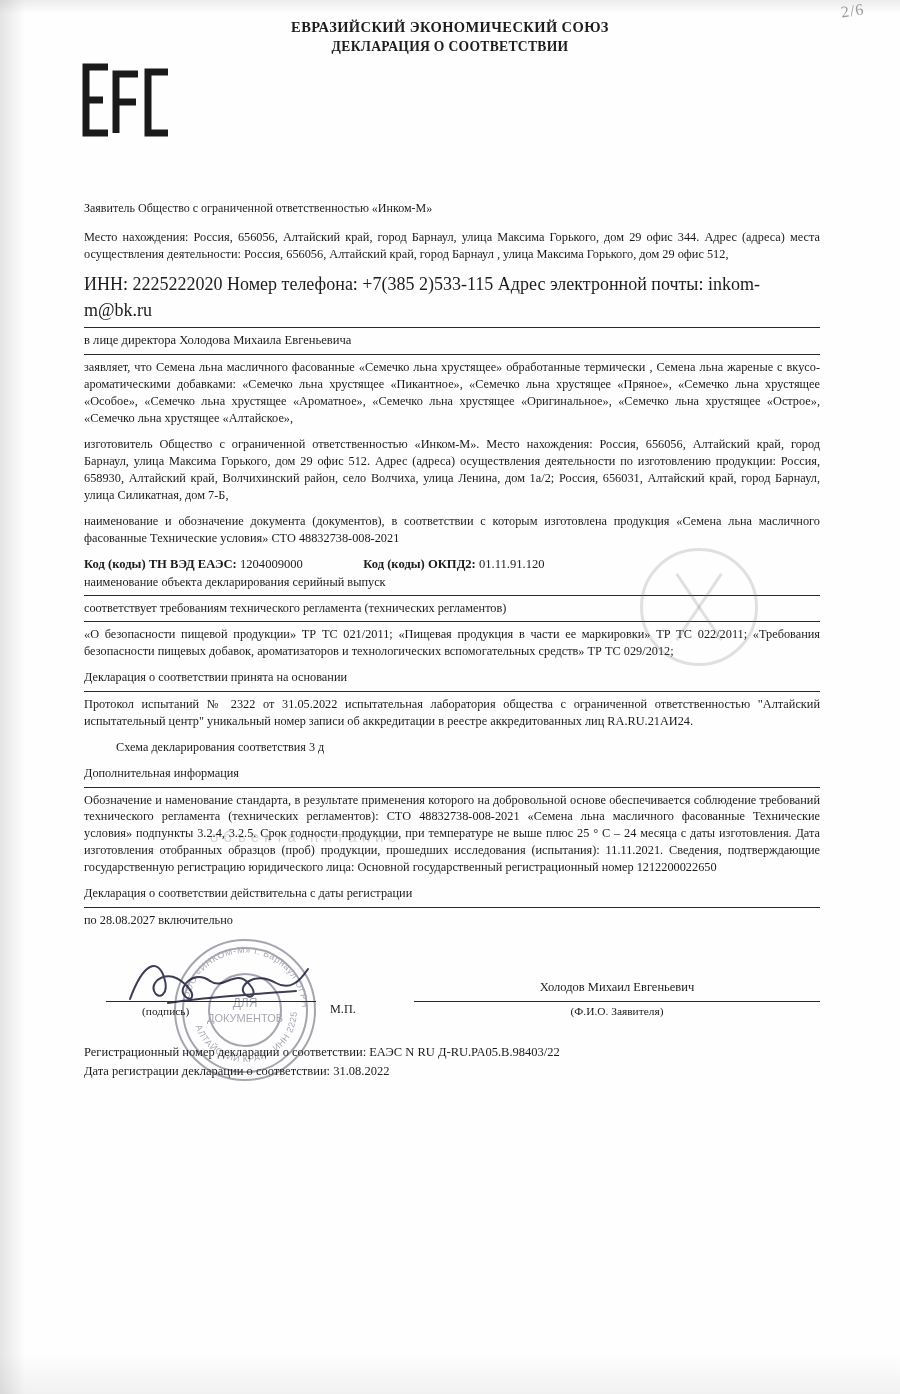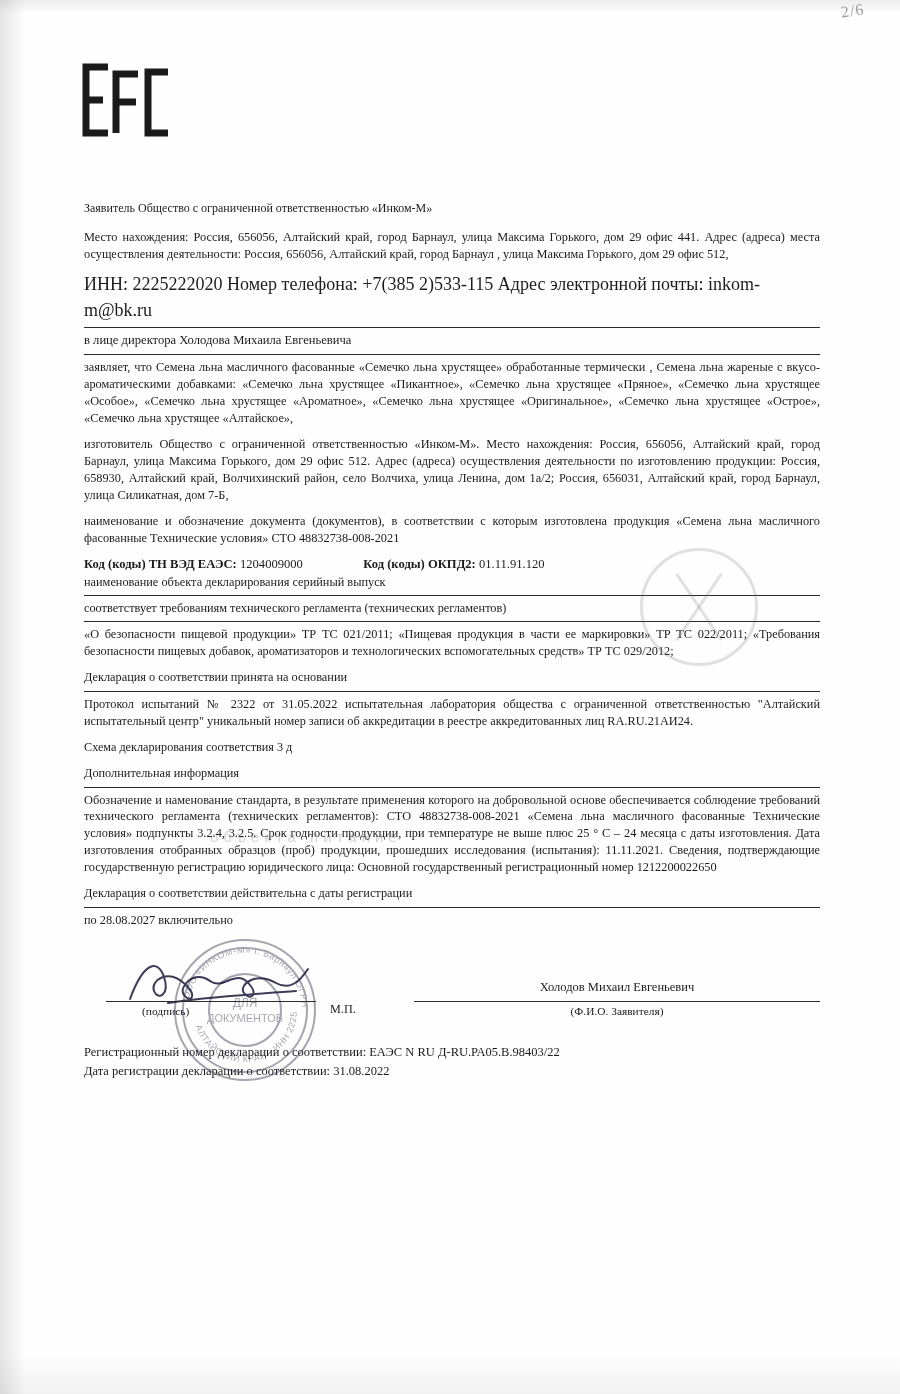--- a/index.html
+++ b/index.html
@@ -108,21 +108,21 @@
   .label-line {
     font-size: 12.3px;
   }
   .codes {
     font-size: 12.6px;
     font-weight: bold;
   }
   .codes .gap { display: inline-block; width: 54px; }
   .codes-normal { font-weight: normal; }
 
-  .small-note { font-size: 12.2px; }
+  .small-note { font-size: 12.2px; margin-left: 32px; }
 
   
   .sign-area {
     position: relative;
     margin-top: 14px;
     height: 96px;
   }
   .sign-left-rule {
     position: absolute;
     left: 22px;
@@ -248,41 +248,45 @@
 <body>
 
 <div class="page">
 
   <div class="scan-edge-left"></div>
   <div class="scan-edge-top"></div>
   <div class="scan-edge-bottom"></div>
 
   <div class="corner-scribble">2/6</div>
 
+  <div class="doc-title">
+    <div>Евразийский экономический союз</div>
+    <div class="line2">Декларация о соответствии</div>
+  </div>
 
   <div class="eac-mark">
     <svg width="96" height="76" viewBox="0 0 96 76" aria-hidden="true">
       <g fill="none" stroke="#1a1a1a" stroke-width="7" stroke-linecap="butt">
 
         <path d="M30 5 L8 5 L8 71 L30 71"></path>
         <path d="M8 38 L25 38"></path>
 
         <path d="M38 71 L38 12 L60 12"></path>
         <path d="M38 40 L58 40"></path>
 
         <path d="M90 10 L70 10 L70 71 L90 71"></path>
       </g>
     </svg>
   </div>
 
   <div class="content">
 
     <p class="applicant">Заявитель Общество с ограниченной ответственностью «Инком-М»</p>
 
-    <p class="blk just tight">Место нахождения: Россия, 656056, Алтайский край, город Барнаул, улица Максима Горького, дом 29 офис 441. Адрес (адреса) места осуществления деятельности: Россия, 656056, Алтайский край, город Барнаул , улица Максима Горького, дом 29 офис 512,</p>
+    <p class="blk just tight">Место нахождения: Россия, 656056, Алтайский край, город Барнаул, улица Максима Горького, дом 29 офис 344. Адрес (адреса) места осуществления деятельности: Россия, 656056, Алтайский край, город Барнаул , улица Максима Горького, дом 29 офис 512,</p>
 
     <p class="inn-line">ИНН:  2225222020        Номер телефона: +7(385 2)533-115 Адрес электронной почты: inkom-m@bk.ru</p>
 
     <hr class="rule">
 
     <p class="director">в лице директора Холодова Михаила Евгеньевича</p>
 
     <hr class="rule">
 
     <p class="blk just tight">заявляет, что Семена льна масличного фасованные «Семечко льна хрустящее» обработанные термически , Семена льна жареные с вкусо-ароматическими добавками: «Семечко льна хрустящее «Пикантное», «Семечко льна хрустящее «Пряное», «Семечко льна хрустящее «Особое», «Семечко льна хрустящее «Ароматное», «Семечко льна хрустящее «Оригинальное», «Семечко льна хрустящее «Острое», «Семечко льна хрустящее «Алтайское»,</p>

